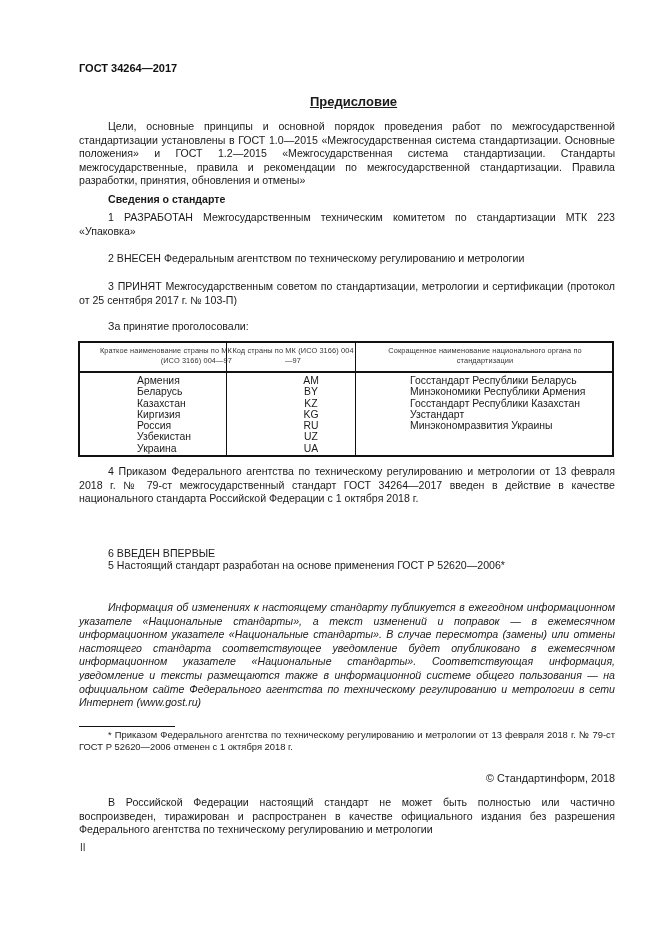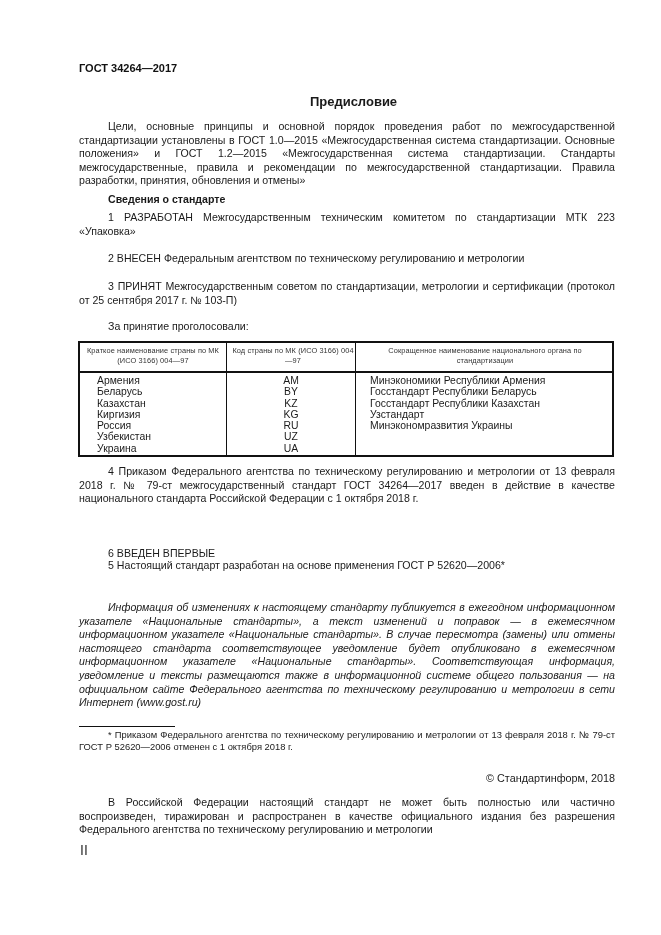--- a/index.html
+++ b/index.html
@@ -1,36 +1,36 @@
 <!DOCTYPE html>
 <html><head>
   <meta charset="utf-8">
   <style>
     html, body { margin: 0; padding: 0; background: #ffffff; }
     body { width: 661px; height: 935px; position: relative; overflow: hidden;
       font-family: "Liberation Sans", sans-serif; color: #1a1a1a; }
     .abs { position: absolute; }
     .doc-code { left: 79px; top: 62px; font-size: 11px; font-weight: bold; color: #111; }
-    .title { left: 0; width: 661px; top: 94px; text-align: center; font-size: 13px; font-weight: bold; }
+    .title { left: 0; width: 661px; top: 94px; text-align: center; font-size: 13px; font-weight: bold; text-decoration: underline; }
     .title span { position: relative; left: 23px; }
     .para { left: 79px; width: 536px; font-size: 10.6px; line-height: 13.6px; text-align: justify; }
     .para .ind { display: inline-block; width: 29px; }
     .bold { font-weight: bold; }
     .italic { font-style: italic; }
     .table { left: 78px; top: 341px; width: 536px; height: 116px; border: 2px solid #111; box-sizing: border-box; }
     .thead { position: absolute; left: 0; top: 0; right: 0; height: 28px; border-bottom: 2px solid #111; }
     .col-sep { position: absolute; top: 0; bottom: 0; width: 0; border-left: 1.3px solid #111; }
     .th { position: absolute; top: 3px; font-size: 7.4px; line-height: 10px; text-align: center; color: #333; letter-spacing: 0.1px; }
     .tbody-col { position: absolute; top: 32px; font-size: 10.4px; line-height: 11.3px; }
-    .tbody-col div { white-space: nowrap; }
+    .tbody-col div { white-space: nowrap; margin-left: 40px; }
     .footnote-rule { left: 79px; top: 726px; width: 96px; height: 0; border-top: 1px solid #111; }
     .footnote { left: 79px; width: 536px; top: 729px; font-size: 9.4px; line-height: 12px; text-align: justify; }
     .footnote .ind { display: inline-block; width: 29px; }
     .copyright { right: 46px; top: 772px; font-size: 10.8px; }
-    .page-num { left: 80px; top: 842px; font-size: 14px; color: #333; }
+    .page-num { left: 80px; top: 842px; font-size: 10px; color: #333; }
   </style>
 </head>
 <body>
 
 <div class="abs doc-code">ГОСТ 34264—2017</div>
 
 <div class="abs title"><span>Предисловие</span></div>
 
 <div class="abs para" style="top:120px;"><span class="ind"></span><span>Цели, основные принципы и основной порядок проведения работ по межгосударственной стандартизации установлены в ГОСТ 1.0—2015 «Межгосударственная система стандартизации. Основные положения» и ГОСТ 1.2—2015 «Межгосударственная система стандартизации. Стандарты межгосударственные, правила и рекомендации по межгосударственной стандартизации. Правила разработки, принятия, обновления и отмены»</span></div>
 
@@ -39,21 +39,21 @@
 <div class="abs para" style="top:211px;"><span class="ind"></span><span>1 РАЗРАБОТАН Межгосударственным техническим комитетом по стандартизации МТК 223 «Упаковка»</span></div>
 
 <div class="abs para" style="top:252px;"><span class="ind"></span><span>2 ВНЕСЕН Федеральным агентством по техническому регулированию и метрологии</span></div>
 
 <div class="abs para" style="top:280px;"><span class="ind"></span><span>3 ПРИНЯТ Межгосударственным советом по стандартизации, метрологии и сертификации (протокол от 25 сентября 2017 г. № 103-П)</span></div>
 
 <div class="abs para" style="top:320px;"><span class="ind"></span><span>За принятие проголосовали:</span></div>
 
 <div class="abs table">
   <div class="thead">
-    <div class="th" style="left:2px; width:142px;">Краткое наименование страны по МК (ИСО 3166) 004—97</div>
+    <div class="th" style="left:10px; width:142px;text-align:right;">Краткое наименование страны по МК (ИСО 3166) 004—97</div>
     <div class="th" style="left:150px; width:126px;">Код страны по МК (ИСО 3166) 004—97</div>
     <div class="th" style="left:292px; width:226px;">Сокращенное наименование национального органа по стандартизации</div>
   </div>
   <div class="col-sep" style="left:146px;"></div>
   <div class="col-sep" style="left:275px;"></div>
 
   <div class="tbody-col" style="left:17px; width:125px;">
     <div>Армения</div>
     <div>Беларусь</div>
     <div>Казахстан</div>
@@ -67,22 +67,22 @@
     <div>AM</div>
     <div>BY</div>
     <div>KZ</div>
     <div>KG</div>
     <div>RU</div>
     <div>UZ</div>
     <div>UA</div>
   </div>
 
   <div class="tbody-col" style="left:290px; width:240px;">
+    <div>Госстандарт Республики Беларусь</div>
     <div>Минэкономики Республики Армения</div>
-    <div>Госстандарт Республики Беларусь</div>
     <div>Госстандарт Республики Казахстан</div>
     <div>Узстандарт</div>
     <div>Минэкономразвития Украины</div>
   </div>
 </div>
 
 <div class="abs para" style="top:465px;"><span class="ind"></span><span>4 Приказом Федерального агентства по техническому регулированию и метрологии от 13 февраля 2018 г. № 79-ст межгосударственный стандарт ГОСТ 34264—2017 введен в действие в качестве национального стандарта Российской Федерации с 1 октября 2018 г.</span></div>
 
 <div class="abs para" style="top:519px;margin-top:40px;"><span class="ind"></span><span>5 Настоящий стандарт разработан на основе применения ГОСТ Р 52620—2006*</span></div>
 

